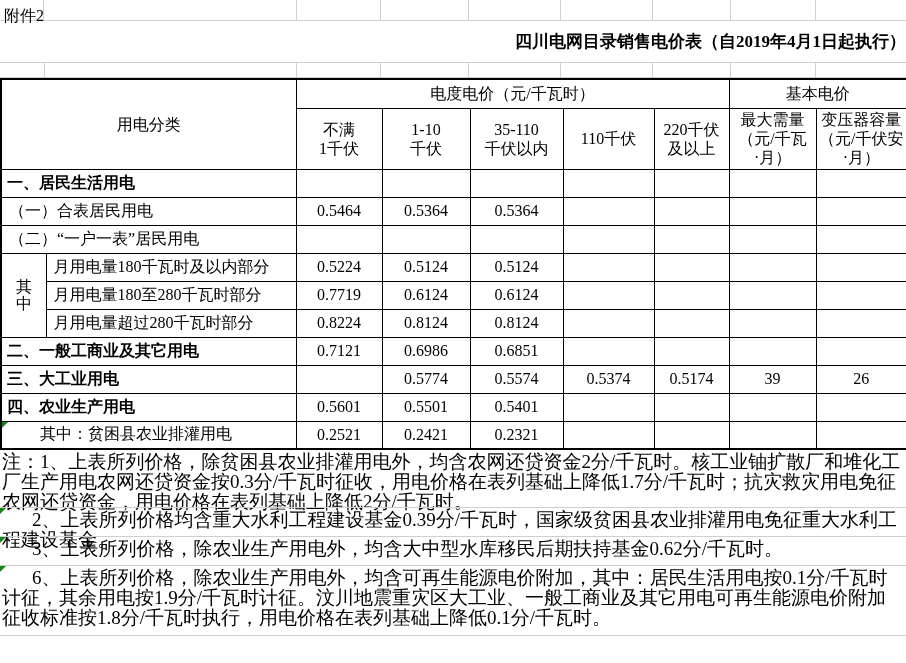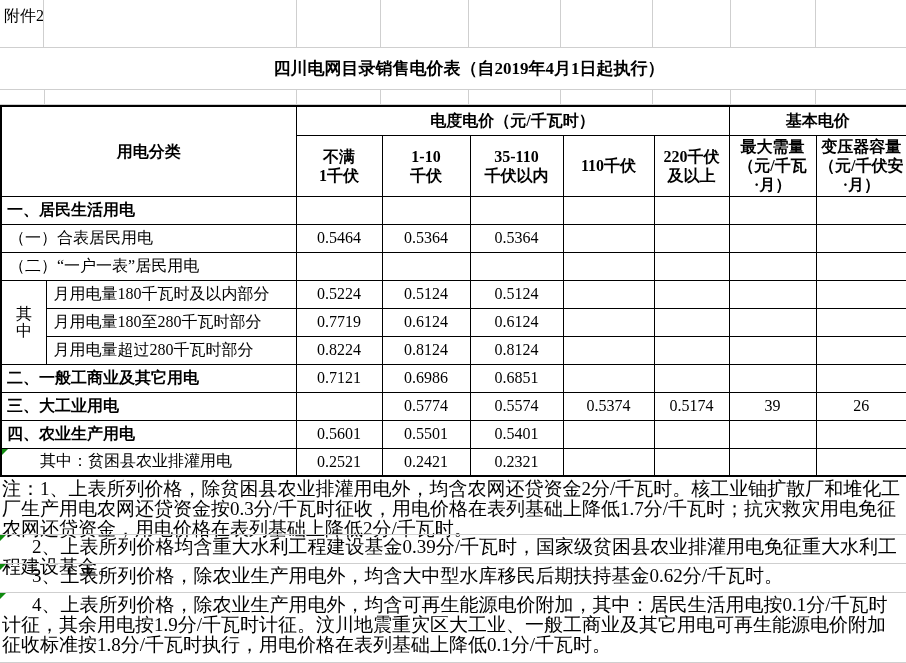--- a/index.html
+++ b/index.html
@@ -8,30 +8,30 @@
   body {
     width:906px; height:663px; background:#fff; color:#000;
     font-family:"Liberation Serif","DejaVu Serif",serif;
     overflow:hidden;
   }
   #sheet { position:relative; width:906px; height:663px; }
 
   
   .srow { position:relative; width:906px; border-bottom:1px solid var(--grid); }
   .srow .grid-v { position:absolute; top:0; bottom:0; width:1px; background:var(--grid); }
-  #row-attach { height:48px; }
+  #row-attach { height:21px; }
   #attach-label { position:absolute; left:4px; top:0; line-height:31px; font-size:16px; }
-  #row-title { height:42px; text-align:center;padding-left:32px; }
+  #row-title { height:42px; text-align:right;padding-left:32px; }
   #sheet-title { line-height:42px; font-size:17px; font-weight:bold; }
   #row-spacer { height:15px; }
 
   
   table { border-collapse:collapse; table-layout:fixed; width:906px; border:2px solid var(--line); }
   th, td { border:1px solid var(--line); font-weight:normal; font-size:16px; padding:0; overflow:hidden; }
-  thead th { text-align:center; vertical-align:middle; white-space:pre-line; line-height:19px;font-weight:bold; }
+  thead th { text-align:center; vertical-align:middle; white-space:pre-line; line-height:19px; }
   tr.hdr-a { height:29px; }
   tr.hdr-b { height:61px; }
   tbody tr { height:28px; }
   td.row-label { text-align:left; padding-left:7px;margin-left:20px; }
   td.row-label.bold { font-weight:bold; padding-left:5px; }
   td.row-label.indent { padding-left:38px; }
   td.side-label { padding:0 14px; word-break:break-all; line-height:17px; }
   td.val { text-align:center; }
   .gmark { position:relative; }
   .gmark::before {
@@ -219,16 +219,16 @@
           <td class="val"></td>
           <td class="val"></td>
         </tr>
       </tbody>
   </table>
 
   <div id="notes">
       <div class="note note-0">注：1、上表所列价格，除贫困县农业排灌用电外，均含农网还贷资金2分/千瓦时。核工业铀扩散厂和堆化工厂生产用电农网还贷资金按0.3分/千瓦时征收，用电价格在表列基础上降低1.7分/千瓦时；抗灾救灾用电免征农网还贷资金，用电价格在表列基础上降低2分/千瓦时。</div>
       <div class="note note-1 indent-first gmark">2、上表所列价格均含重大水利工程建设基金0.39分/千瓦时，国家级贫困县农业排灌用电免征重大水利工程建设基金。</div>
       <div class="note note-2 indent-first gmark">3、上表所列价格，除农业生产用电外，均含大中型水库移民后期扶持基金0.62分/千瓦时。</div>
-      <div class="note note-3 indent-first gmark">4、上表所列价格，除农业生产用电外，均含可再生能源电价附加，其中：居民生活用电按0.1分/千瓦时计征，其余用电按1.9分/千瓦时计征。汶川地震重灾区大工业、一般工商业及其它用电可再生能源电价附加征收标准按1.8分/千瓦时执行，用电价格在表列基础上降低0.1分/千瓦时。</div>
+      <div class="note note-3 indent-first gmark">6、上表所列价格，除农业生产用电外，均含可再生能源电价附加，其中：居民生活用电按0.1分/千瓦时计征，其余用电按1.9分/千瓦时计征。汶川地震重灾区大工业、一般工商业及其它用电可再生能源电价附加征收标准按1.8分/千瓦时执行，用电价格在表列基础上降低0.1分/千瓦时。</div>
     </div>
 
 </div>
 
 </body></html>

